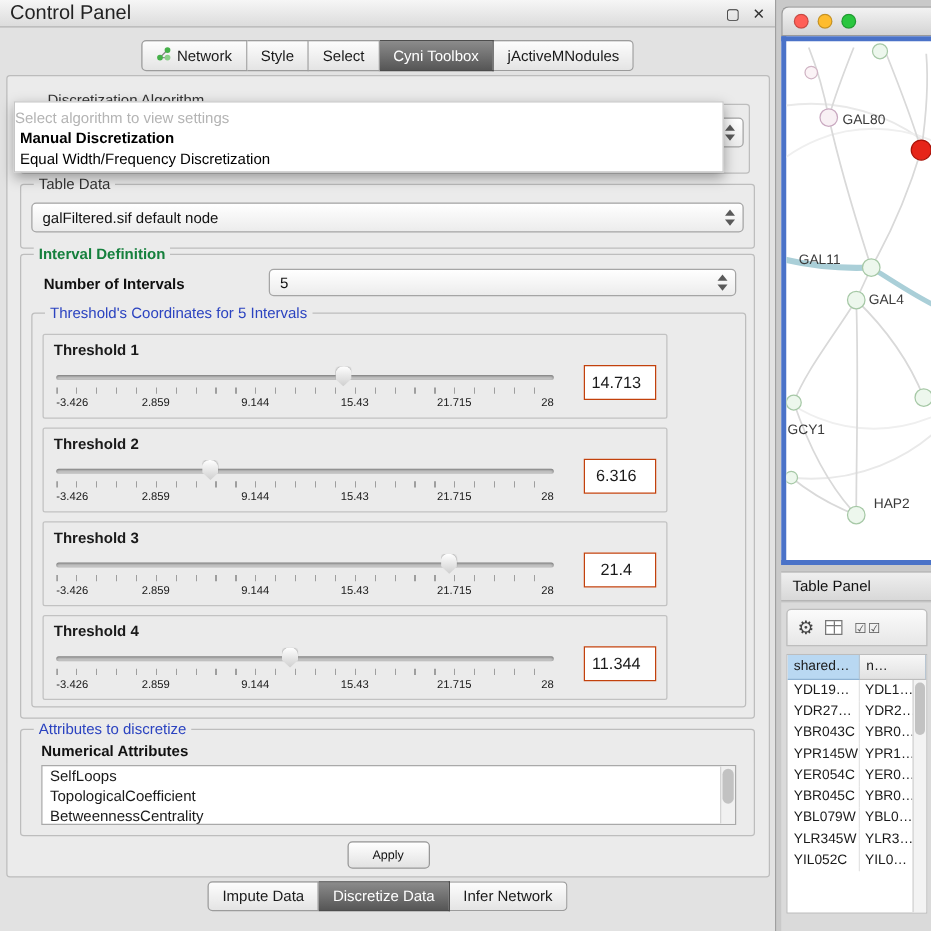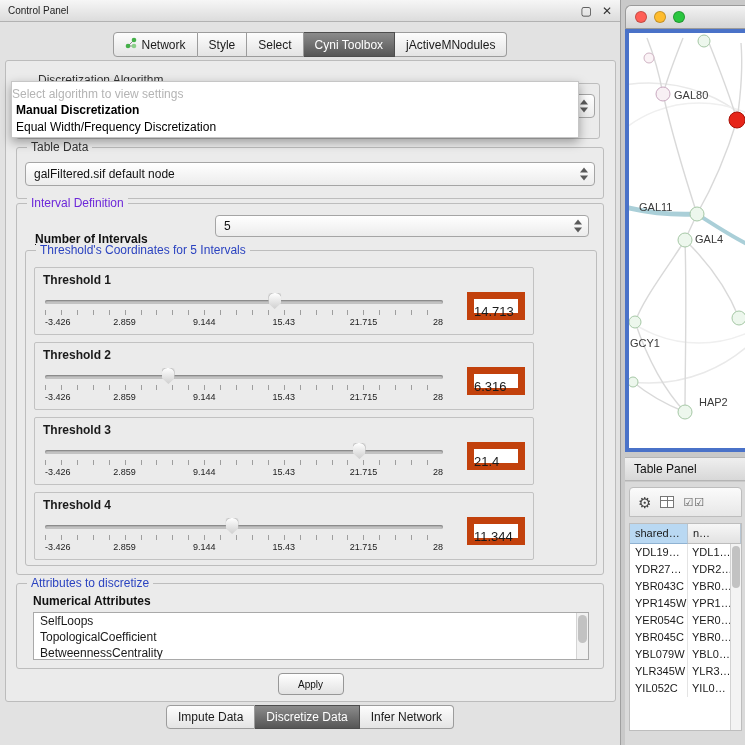--- a/index.html
+++ b/index.html
@@ -9,36 +9,36 @@
     background:#c9c9c9;
     position:relative;
     overflow:hidden;
     font-size:12px;
     color:#1a1a1a;
   }
 
   
   .control-panel { position:absolute; left:0; top:0; width:621px; height:745px; background:#e2e2e2; border-right:1px solid #9f9f9f; }
   .cp-titlebar { height:22px; background:linear-gradient(#f6f6f6,#dcdcdc); border-bottom:1px solid #b2b2b2; display:flex; align-items:center; padding:0 8px; }
-  .cp-titlebar .title { flex:1; font-size:10px; color:#222; }
+  .cp-titlebar .title { flex:1; font-size:16px; color:#222; }
   .winbtn { font-size:12px; color:#333; margin-left:10px; cursor:default; }
 
   .tabbar { position:absolute; left:0; right:0; display:flex; justify-content:center; }
   .top-tabbar { top:32px; }
   .bottom-tabbar { top:705px; }
   .tab { font-size:12px; padding:4px 11px; background:linear-gradient(#fdfdfd,#e4e4e4); border:1px solid #9c9c9c; border-left:none; color:#1a1a1a; display:flex; align-items:center; gap:5px; white-space:nowrap; }
   .tab:first-child { border-left:1px solid #9c9c9c; border-radius:4px 0 0 4px; }
   .tab:last-child { border-radius:0 4px 4px 0; }
   .tab.selected { background:linear-gradient(#8b8b8b,#565656); color:#fff; border-color:#4d4d4d; }
 
   .content-frame { position:absolute; left:5px; top:60px; width:611px; height:642px; background:#ebebeb; border:1px solid #bcbcbc; border-radius:3px; }
 
   .group { position:absolute; border:1px solid #bdbdbd; border-radius:3px; }
   .group-title { position:absolute; top:-8px; left:10px; background:#ebebeb; padding:0 4px; font-size:12px; line-height:14px; color:#333; white-space:nowrap; }
-  .group-title.green { color:#6d28d9; }
+  .group-title.green { color:#15803d;font-weight:bold; }
   .group-title.blue { color:#2b43c0; }
 
   .combo { position:absolute; background:linear-gradient(#ffffff,#ececec); border:1px solid #a5a5a5; border-radius:4px; }
   .combo-value { position:absolute; left:8px; top:50%; transform:translateY(-50%); font-size:12px; color:#111; white-space:nowrap; }
   .stepper { position:absolute; right:5px; top:50%; transform:translateY(-50%); width:10px; height:13px; }
   .stepper::before { content:""; position:absolute; left:1px; top:0; border-left:4px solid transparent; border-right:4px solid transparent; border-bottom:5px solid #5a5a5a; }
   .stepper::after  { content:""; position:absolute; left:1px; bottom:0; border-left:4px solid transparent; border-right:4px solid transparent; border-top:5px solid #5a5a5a; }
 
   
   .algo-label { position:absolute; left:20px; top:12px; font-size:12px; color:#333; z-index:1;margin-left:12px; }
@@ -50,35 +50,35 @@
   .popup-option { font-size:12px; line-height:17px; padding-left:4px; color:#000; }
   .popup-option.bold { font-weight:bold; }
 
   
   .tabledata-group { left:10px; top:86px; width:588px; height:52px; }
   .td-combo { left:8px; top:14px; width:570px; height:24px; }
 
   
   .interval-group { left:10px; top:142px; width:588px; height:372px; }
   .bold-label { font-weight:bold; font-size:12px; color:#111; }
-  .intervals-label { position:absolute; left:18px; top:28px;text-decoration:underline; }
+  .intervals-label { position:absolute; left:18px; top:16px; }
   .intervals-combo { left:198px; top:11px; width:374px; height:22px; }
 
   .thresholds-group { left:8px; top:46px; width:572px; height:316px; }
   .th-panel { position:absolute; left:8px; width:500px; height:68px; border:1px solid #c2c2c2; border-radius:2px; }
   .th-label { position:absolute; left:8px; top:5px; font-weight:bold; font-size:12px; }
   .slider { position:absolute; left:10px; top:24px; width:398px; height:42px; }
   .track { position:absolute; left:0; right:0; top:8px; height:4px; background:#c6c6c6; border-radius:2px; box-shadow:inset 0 1px 2px rgba(0,0,0,0.4); }
   .thumb { position:absolute; top:1px; width:13px; height:16px; transform:translateX(-50%); background:linear-gradient(#ffffff,#cfcfcf); border-radius:6px 6px 3px 3px; clip-path:polygon(0 0,100% 0,100% 62%,50% 100%,0 62%); filter:drop-shadow(0 0 1px #777); }
   .ticks { position:absolute; left:0; right:0; top:18px; height:5px; background-image:repeating-linear-gradient(90deg,#9e9e9e 0px,#9e9e9e 1px,transparent 1px,transparent 4%); }
   .tick-labels { position:absolute; left:0; right:0; top:25px; height:11px; font-size:9px; color:#1a1a1a; }
   .tl { position:absolute; transform:translateX(-50%); white-space:nowrap; }
   .tl.f { left:0; transform:none; }
   .tl.l { left:100%; transform:translateX(-100%); }
-  .value-box { position:absolute; right:8px; top:24px; width:58px; height:28px; background:#fff; border:7px solid #c2410c; font-size:13px; line-height:26px; text-align:left; padding-right:6px; }
+  .value-box { position:absolute; right:8px; top:24px; width:58px; height:28px; background:#fff; border:1px solid #c2410c; font-size:13px; line-height:26px; text-align:center; padding-right:6px; }
 
   
   .attr-group { left:10px; top:522px; width:588px; height:86px; }
   .attr-subtitle { position:absolute; left:16px; top:10px; }
   .listbox { position:absolute; left:16px; top:28px; width:556px; height:48px; background:#fff; border:1px solid #a9a9a9; overflow:hidden; }
   .list-item { font-size:12px; line-height:16px; padding-left:6px; white-space:nowrap; }
   .list-scrollbar { position:absolute; right:0; top:0; bottom:0; width:12px; background:#f1f1f1; border-left:1px solid #d4d4d4; }
   .list-thumb { position:absolute; left:1px; top:2px; width:9px; height:28px; background:#c2c2c2; border-radius:5px; }
 
   .apply-btn { position:absolute; left:50%; transform:translateX(-50%); top:612px; width:66px; height:22px; background:linear-gradient(#ffffff,#e2e2e2); border:1px solid #979797; border-radius:4px; font-size:10px; font-family:"Liberation Sans",sans-serif; color:#111; }

